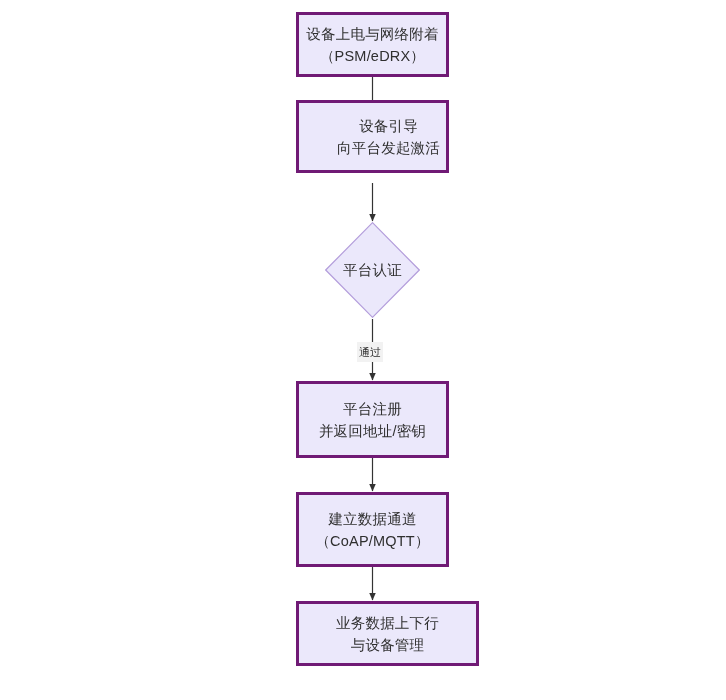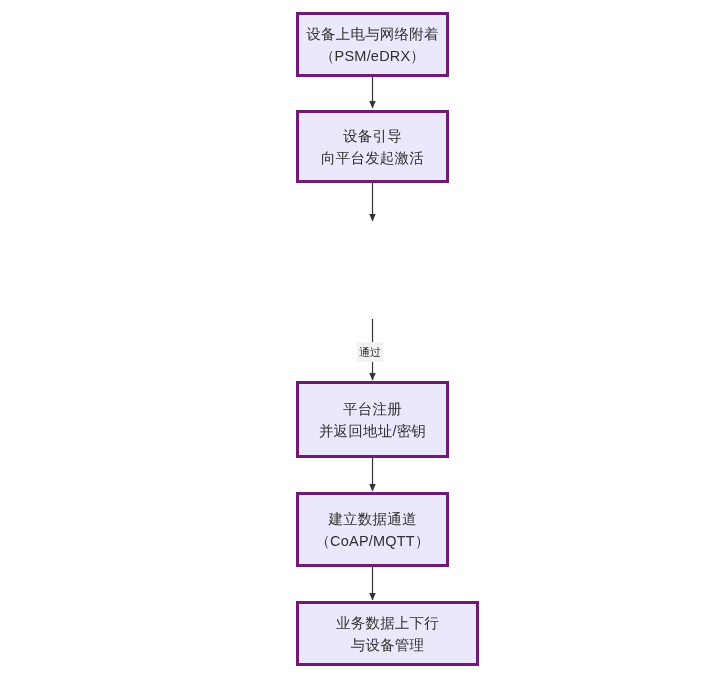--- a/index.html
+++ b/index.html
@@ -110,25 +110,31 @@
     <line x1="372.5" y1="458" x2="372.5" y2="491" stroke="#333333" stroke-width="1.2" marker-end="url(#arrowhead)"></line>
 
     <line x1="372.5" y1="567" x2="372.5" y2="600" stroke="#333333" stroke-width="1.2" marker-end="url(#arrowhead)"></line>
   </svg>
 
   <div class="node node-process" style="left:296px; top:12px; width:153px; height:65px;">
     <div class="node-label">设备上电与网络附着
 （PSM/eDRX）</div>
   </div>
 
-  <div class="node node-process" style="left:296px; top:110px; width:153px; height:73px;">
+  <div class="node node-process" style="left:296px; top:100px; width:153px; height:73px;justify-content:flex-end;">
     <div class="node-label">设备引导
 向平台发起激活</div>
   </div>
 
+  <div class="node node-decision" style="left:325px; top:222px; width:95px; height:96px;">
+    <svg class="diamond-shape" viewBox="0 0 95 96" preserveAspectRatio="none">
+      <polygon points="47.5,0.7 94.3,48 47.5,95.3 0.7,48" fill="#ebe8fb" stroke="#b39ddb" stroke-width="1.2"></polygon>
+    </svg>
+    <div class="node-label">平台认证</div>
+  </div>
 
   <div class="edge-label" style="left:370px; top:352px;">通过</div>
 
   <div class="node node-process" style="left:296px; top:492px; width:153px; height:75px;">
     <div class="node-label">建立数据通道
 （CoAP/MQTT）</div>
   </div>
 
   <div class="node node-process" style="left:296px; top:381px; width:153px; height:77px;">
     <div class="node-label">平台注册

